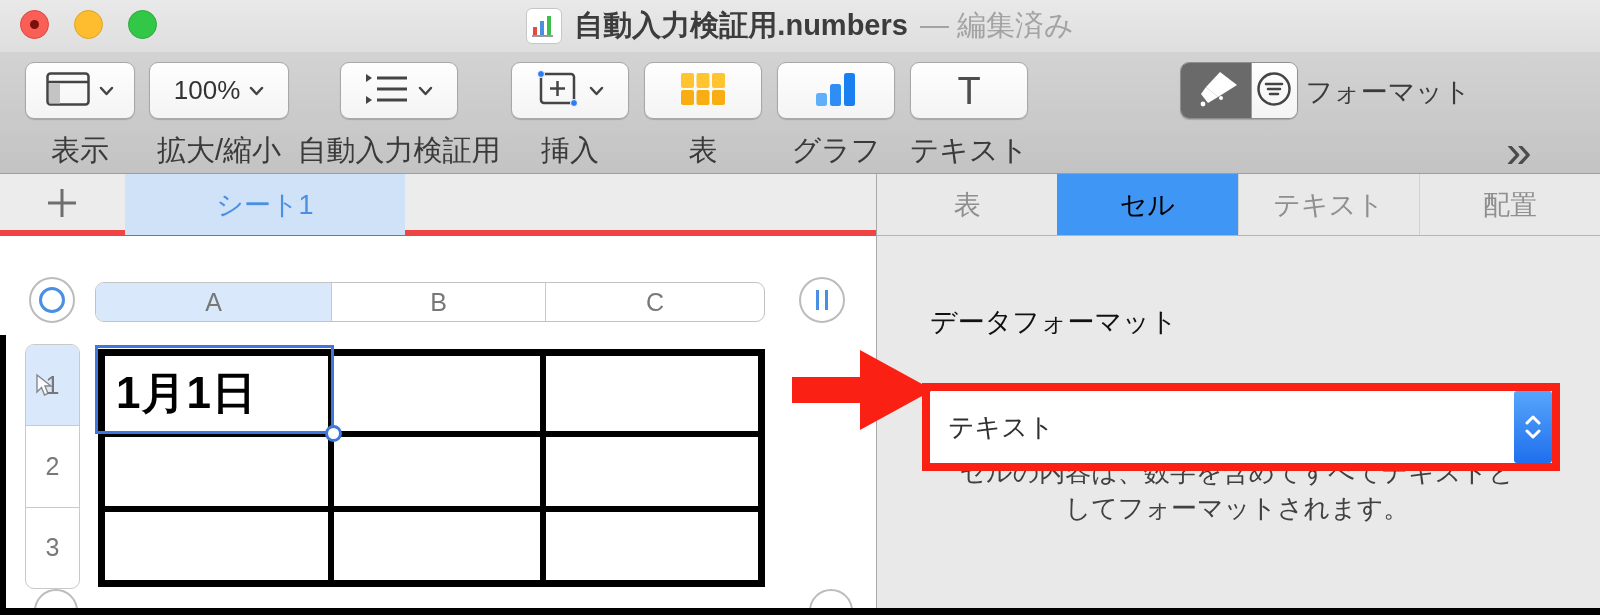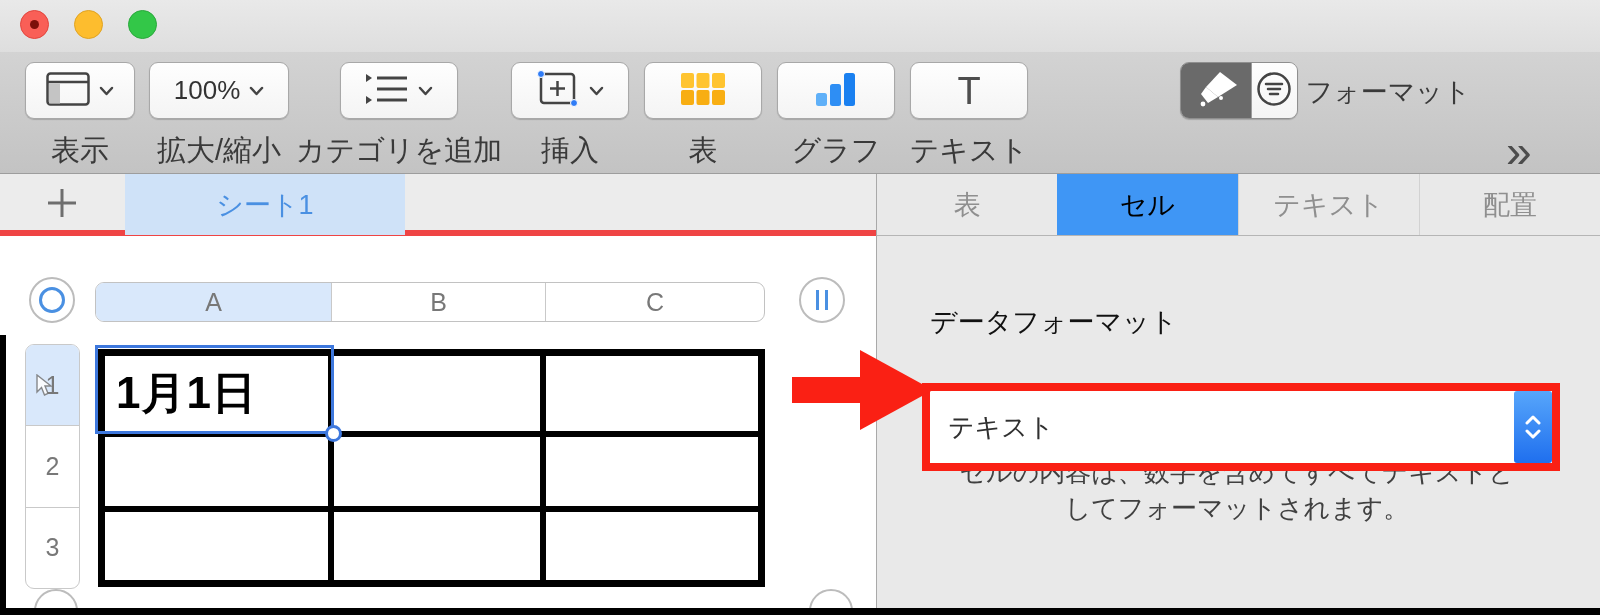--- a/index.html
+++ b/index.html
@@ -91,20 +91,32 @@
 <body>
 
 <div class="window">
 
   <div class="titlebar">
     <div class="traffic">
       <span class="light red"></span>
       <span class="light yellow"></span>
       <span class="light green"></span>
     </div>
+    <div class="title-group">
+      <span class="doc-icon">
+        <svg width="24" height="22" viewBox="0 0 24 22">
+          <rect x="1" y="12" width="4" height="8" fill="#e8483f"></rect>
+          <rect x="8" y="6" width="4" height="14" fill="#4a90e2"></rect>
+          <rect x="15" y="1" width="4" height="19" fill="#3fbf4a"></rect>
+          <rect x="0" y="20" width="21" height="2" fill="#9a9a9a"></rect>
+        </svg>
+      </span>
+      <span class="doc-title">自動入力検証用.numbers</span>
+      <span class="doc-status">— 編集済み</span>
+    </div>
   </div>
 
   <div class="toolbar">
 
     <div class="tb-item" style="left:25px;width:110px;">
       <div class="tb-btn" style="width:110px;">
         <span>
           <svg width="44" height="34" viewBox="0 0 44 34">
             <rect x="1.5" y="1.5" width="41" height="31" rx="3" fill="none" stroke="#444" stroke-width="2.5"></rect>
             <line x1="2" y1="10" x2="42" y2="10" stroke="#444" stroke-width="2.5"></line>
@@ -142,21 +154,21 @@
             <polygon points="1,23 7,27 1,31" fill="#444"></polygon>
             <line x1="12" y1="27" x2="42" y2="27" stroke="#444" stroke-width="3"></line>
           </svg>
         </span>
         <span>
           <svg width="15" height="10" viewBox="0 0 15 10">
               <polyline points="2,2 7.5,8 13,2" fill="none" stroke="#444" stroke-width="2.5" stroke-linecap="round" stroke-linejoin="round"></polyline>
             </svg>
         </span>
       </div>
-      <div class="tb-label">カテゴリを追加</div>
+      <div class="tb-label">自動入力検証用</div>
     </div>
 
     <div class="tb-item" style="left:510px;width:120px;">
       <div class="tb-btn" style="width:118px;">
         <span>
           <svg width="44" height="38" viewBox="0 0 44 38">
             <rect x="5" y="4" width="33" height="29" rx="3" fill="none" stroke="#444" stroke-width="2.5"></rect>
             <line x1="21.5" y1="11" x2="21.5" y2="26" stroke="#444" stroke-width="2.5"></line>
             <line x1="14" y1="18.5" x2="29" y2="18.5" stroke="#444" stroke-width="2.5"></line>
             <circle cx="5" cy="4" r="3.5" fill="#2f7cf6" stroke="#fff" stroke-width="1"></circle>

